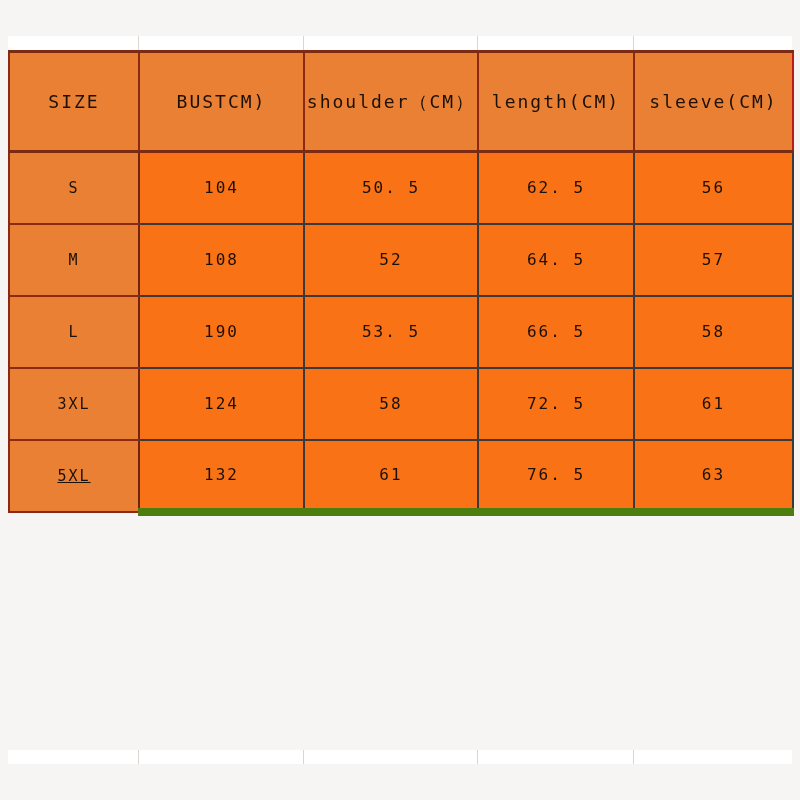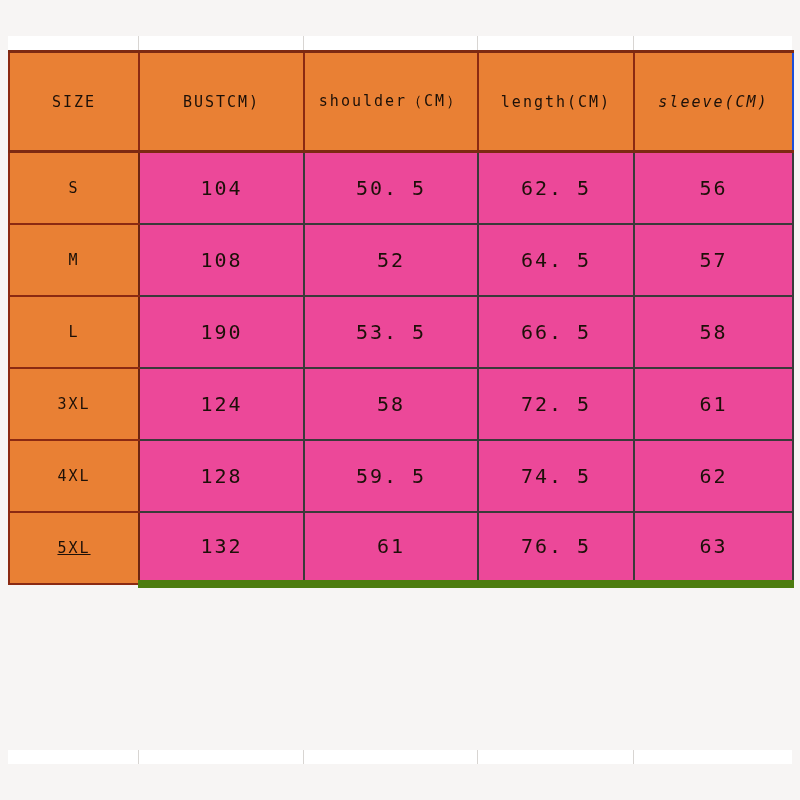--- a/index.html
+++ b/index.html
@@ -68,38 +68,37 @@
   col.c-size     { width: 130px; }
   col.c-bust     { width: 165px; }
   col.c-shoulder { width: 174px; }
   col.c-length   { width: 156px; }
   col.c-sleeve   { width: 159px; }
 
   
   tr.header-row td {
     background: #e98034;
     height: 100px;
-    font-size: 15px;
+    font-size: 18px;
     border-right: 2px solid #8b2a12;
     border-bottom: 3px solid #7d2a12;
     border-top: 3px solid #7d2a12;
   }
   tr.header-row td:first-child {
     border-left: 2px solid #8b2a12;
   }
   tr.header-row td:last-child {
-    border-right: 2px solid #1d4ed8;
-    font-style: italic;
+    border-right: 2px solid #b91c1c;
   }
 
   
   tr.data-row td {
     height: 72px;
-    font-size: 20px;
-    background: #ec4899;
+    font-size: 16px;
+    background: #f97316;
     border-right: 2px solid #3a3a3a;
     border-bottom: 2px solid #3a3a3a;
   }
   tr.data-row td:last-child {
     border-right: 2px solid #3a3a3a;
   }
   
   tr.data-row td.size-cell {
     background: #e98034;
     font-size: 15px;
@@ -178,27 +177,20 @@
 
 
       <tr class="data-row">
         <td class="size-cell">3XL</td>
         <td>124</td>
         <td>58</td>
         <td>72. 5</td>
         <td>61</td>
       </tr>
 
-      <tr class="data-row">
-        <td class="size-cell">4XL</td>
-        <td>128</td>
-        <td>59. 5</td>
-        <td>74. 5</td>
-        <td>62</td>
-      </tr>
 
       <tr class="data-row">
         <td class="size-cell">5XL</td>
         <td>132</td>
         <td>61</td>
         <td>76. 5</td>
         <td>63</td>
       </tr>
     </tbody>
   </table>

